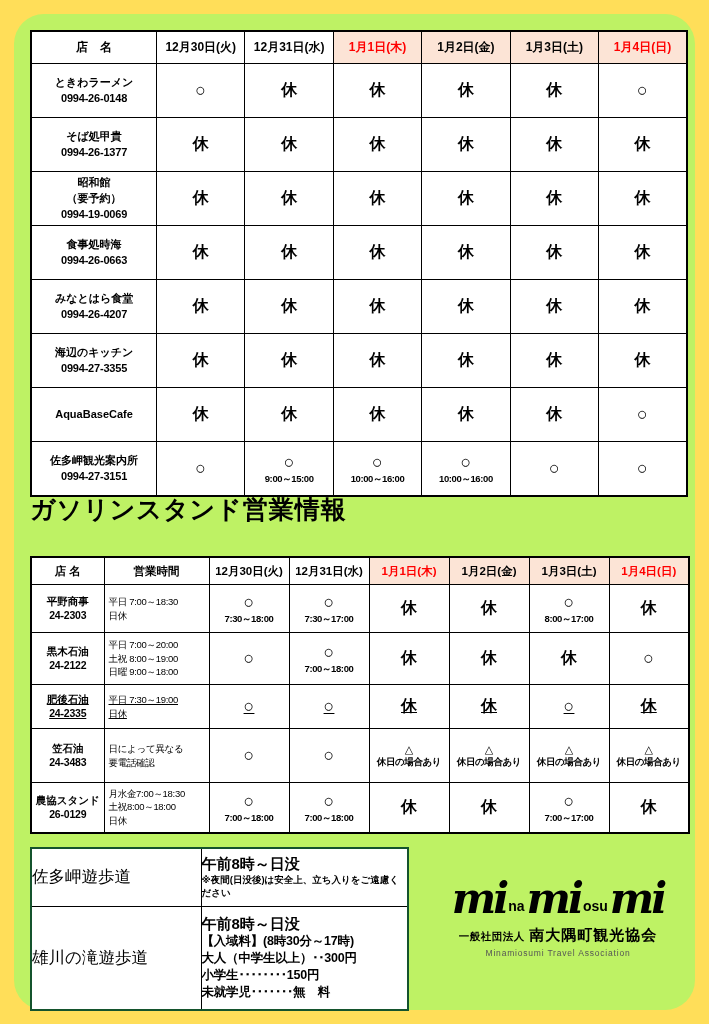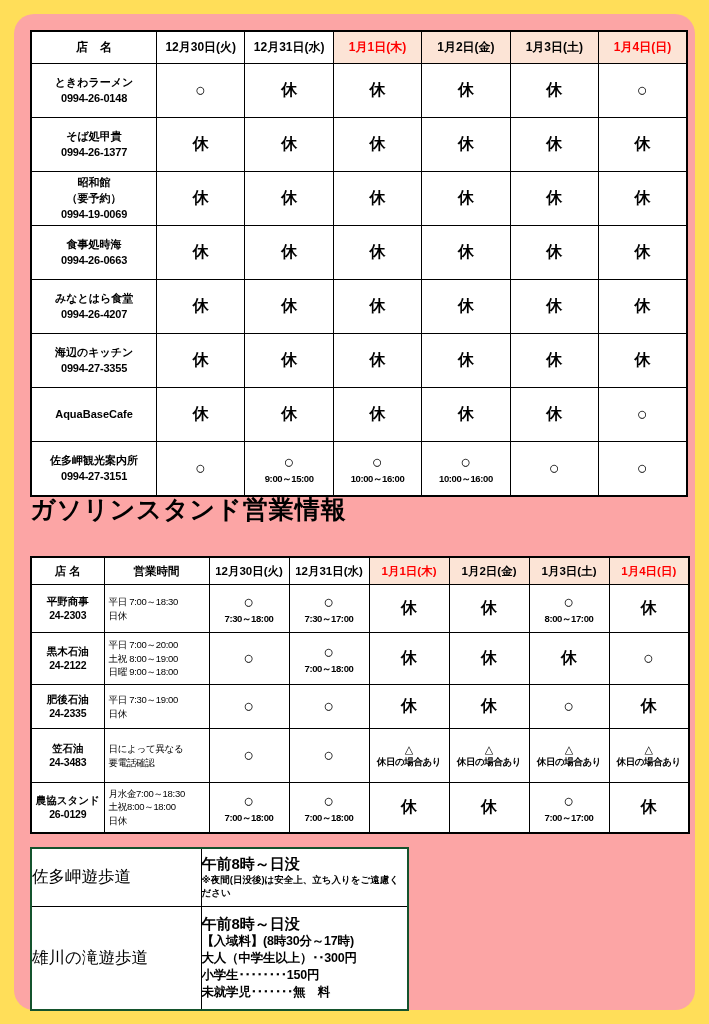--- a/index.html
+++ b/index.html
@@ -4,39 +4,39 @@
 <style>
   html,body{margin:0;padding:0;}
   body{
     width:709px;height:1024px;position:relative;
     background:#FFDE59;
     font-family:"Liberation Sans","DejaVu Sans",sans-serif;
     color:#000;overflow:hidden;
   }
   .paper{
     position:absolute;left:14px;top:14px;width:681px;height:996px;
-    background:#fca5a5;border-radius:20px;
+    background:#bef264;border-radius:30px;
   }
   
   table.sched{
     border-collapse:collapse;table-layout:fixed;background:#fff;
     border:2px solid #000;position:absolute;
   }
   table.sched th,table.sched td{
     border:1px solid #000;text-align:center;vertical-align:middle;padding:0;
     overflow:hidden;
   }
   #t1{left:16px;top:16px;width:658px;}
   #t1 thead th{height:31px;font-size:12px;font-weight:bold;}
   #t1-body tr{height:54px;}
   #t2{left:16px;top:542px;width:658px;}
   #t2 thead th{height:26px;font-size:11.5px;font-weight:bold;}
   #t2-body tr:nth-child(1){height:48px;}
   #t2-body tr:nth-child(2){height:52px;padding-left:39px;}
-  #t2-body tr:nth-child(3){height:44px;}
+  #t2-body tr:nth-child(3){height:44px;text-decoration:underline;}
   #t2-body tr:nth-child(4){height:54px;padding-left:27px;}
   #t2-body tr:nth-child(5){height:50px;}
   .holiday{background:#FCE4D6;}
   .red{color:#FF0000;}
   .rname{font-size:11px;font-weight:bold;line-height:1.45;}
   .rphone{font-size:11px;font-weight:bold;line-height:1.35;letter-spacing:-0.2px;}
   .gname{font-size:10.5px;font-weight:bold;line-height:1.4;}
   .gphone{font-size:10.5px;font-weight:bold;line-height:1.3;letter-spacing:-0.2px;}
   .hours-cell{text-align:left !important;padding:2px 2px 2px 4px !important;}
   .hline{font-size:9.5px;line-height:1.45;letter-spacing:-0.3px;white-space:nowrap;}
@@ -505,14 +505,22 @@
             <div class="line-big">午前8時～日没</div>
             <div class="line-fee">【入域料】(8時30分～17時)</div>
             <div class="line-fee">大人（中学生以上）･･300円</div>
             <div class="line-fee">小学生････････150円</div>
             <div class="line-fee">未就学児･･･････無　料</div>
           </td>
         </tr>
       </tbody>
   </table>
 
+  <div id="logo">
+    <div id="logo-script"><span class="mi-big">mi</span><span class="mi-small">na</span><span class="mi-big">mi</span><span class="mi-small">osu</span><span class="mi-big">mi</span></div>
+    <div class="org-ja">
+      <span class="org-prefix">一般社団法人</span>
+      <span class="org-main">南大隅町観光協会</span>
+    </div>
+    <div class="org-en">Minamiosumi Travel Association</div>
+  </div>
 
 </div>
 
 </body></html>

